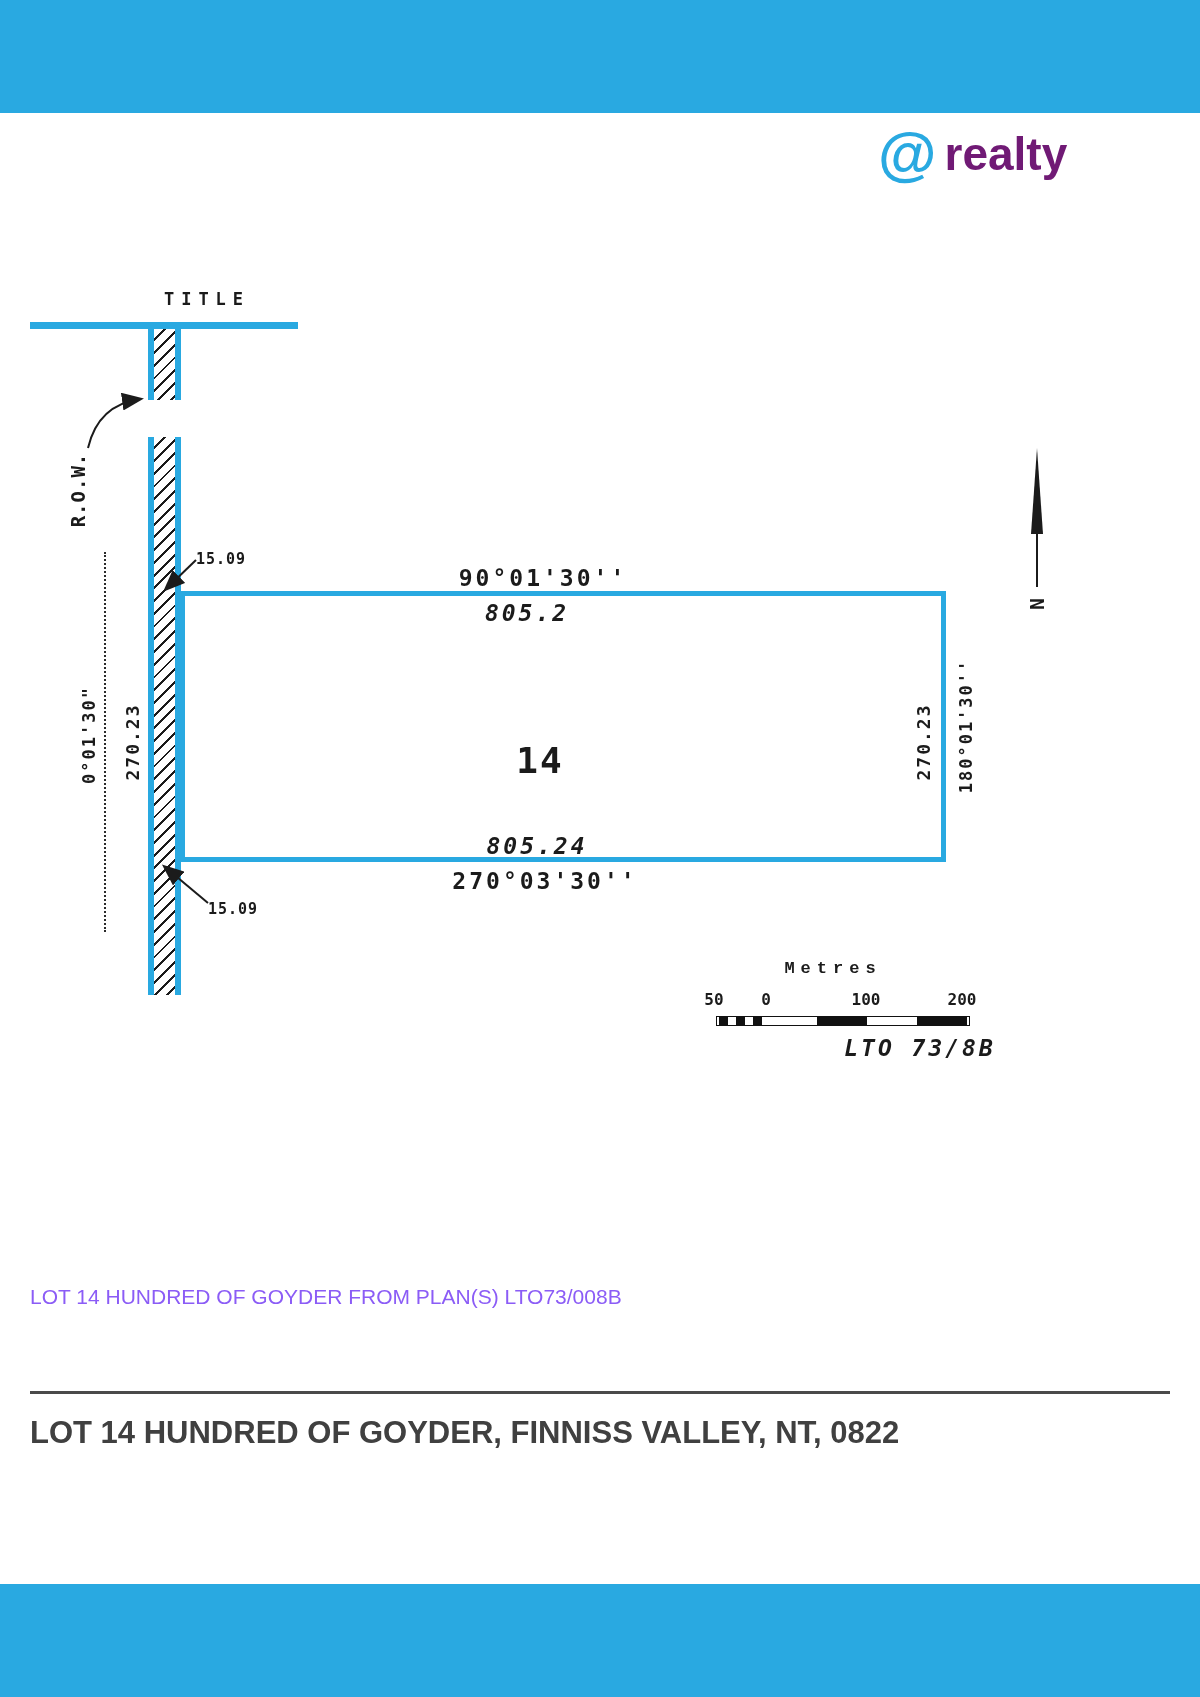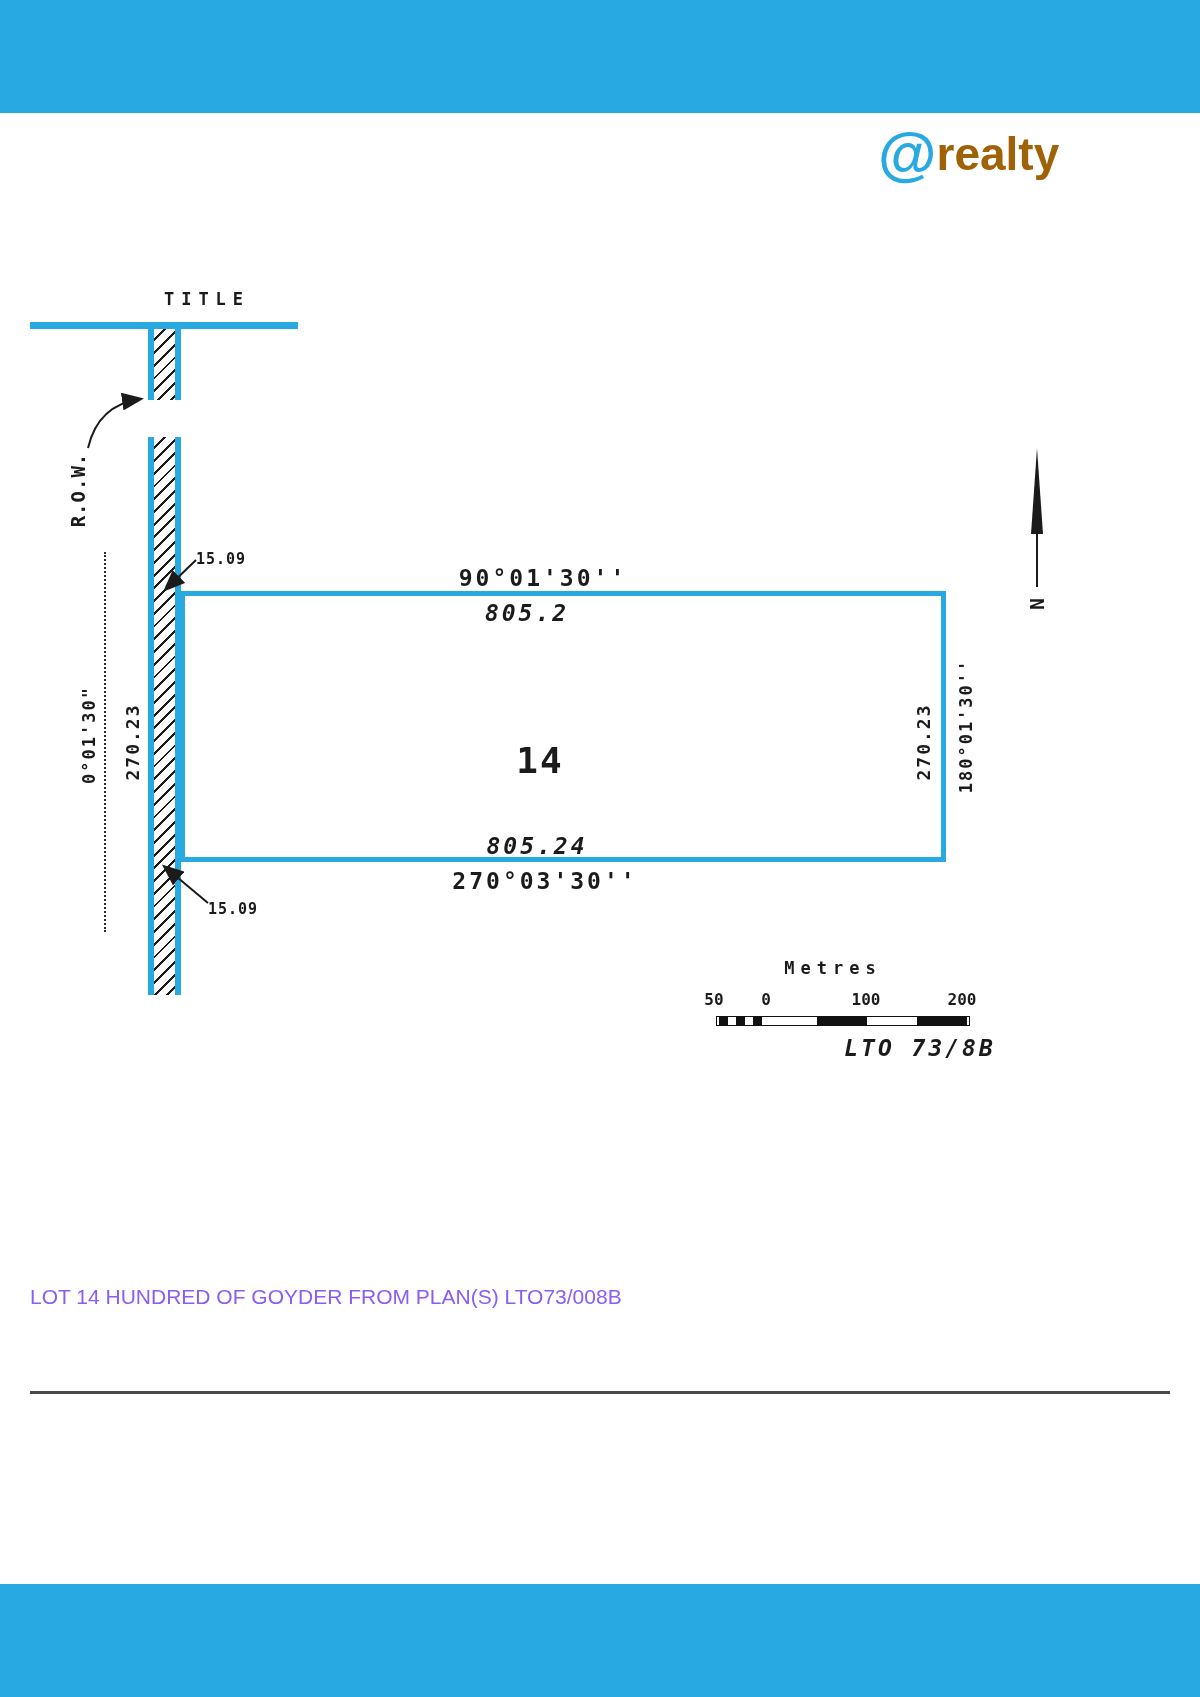--- a/index.html
+++ b/index.html
@@ -8,21 +8,21 @@
     background:#ffffff; overflow:hidden;
     font-family:"Liberation Sans", sans-serif;
   }
   .bar { position:absolute; left:0; width:1200px; background:#29A9E1; }
   .bar.top { top:0; height:113px; }
   .bar.bottom { top:1584px; height:113px; }
 
   
   .logo { position:absolute; top:124px; left:878px; display:flex; align-items:center; }
   .logo-at { font-size:60px; font-weight:bold; color:#29A9E1; line-height:1; }
-  .logo-word { font-size:46px; font-weight:bold; color:#a16207; line-height:1; letter-spacing:0px; margin-left:0; }
+  .logo-word { font-size:46px; font-weight:bold; color:#701a75; line-height:1; letter-spacing:0px; margin-left:8px; }
 
   
   .dl { font-family:"DejaVu Sans Mono", monospace; font-weight:bold; color:#1b1b1b; }
   .ctrl { position:absolute; transform:translate(-50%,-50%); white-space:nowrap; }
   .rotl { position:absolute; transform:translate(-50%,-50%) rotate(-90deg); white-space:nowrap; }
 
   .road-line { position:absolute; left:30px; top:322px; width:268px; height:7px; background:#29A9E1; }
   .road-label { left:207px; top:299px; font-size:17px; letter-spacing:7px; }
 
   .strip {
@@ -119,21 +119,21 @@
       <path d="M 88 448 Q 98 405 140 399" fill="none" stroke="#1b1b1b" stroke-width="2" marker-end="url(#ah)"></path>
       <path d="M 196 560 L 166 589" fill="none" stroke="#1b1b1b" stroke-width="2" marker-end="url(#ah)"></path>
       <path d="M 208 903 L 165 867" fill="none" stroke="#1b1b1b" stroke-width="2" marker-end="url(#ah)"></path>
       <g>
         <polygon points="1037,448 1043,534 1031,534" fill="#1b1b1b"></polygon>
         <line x1="1037" y1="534" x2="1037" y2="587" stroke="#1b1b1b" stroke-width="2"></line>
       </g>
     </svg>
     <span class="rotl dl" style="left:1037px; top:604px; font-size:20px;">N</span>
 
-    <span class="ctrl dl b17" style="left:833px; top:968px; letter-spacing:6px;">Metres</span>
+    <span class="ctrl dl b17" style="left:833px; top:968px; letter-spacing:6px;font-family:Liberation Mono, monospace;">Metres</span>
     <span class="ctrl dl" style="left:714px; top:999px; font-size:16px;">50</span>
     <span class="ctrl dl" style="left:766px; top:999px; font-size:16px;">0</span>
     <span class="ctrl dl" style="left:866px; top:999px; font-size:16px;">100</span>
     <span class="ctrl dl" style="left:962px; top:999px; font-size:16px;">200</span>
     <div class="scalebar">
       <div class="blk sb1"></div>
       <div class="blk sb2"></div>
       <div class="blk sb3"></div>
       <div class="blk sb4"></div>
       <div class="blk sb5"></div>
@@ -141,16 +141,17 @@
     <span class="ctrl dl b19 ital" style="left:920px; top:1048px;">LTO 73/8B</span>
 
   </div>
 
   <div class="desc">
     <div>LOT 14 HUNDRED OF GOYDER FROM PLAN(S) LTO73/008B</div>
   </div>
 
   <div class="divider"></div>
 
+  <h1 class="footer-title">LOT 14 HUNDRED OF GOYDER, FINNISS VALLEY, NT, 0822</h1>
 
   <div class="bar bottom"></div>
 
 </div>
 
 </body></html>

